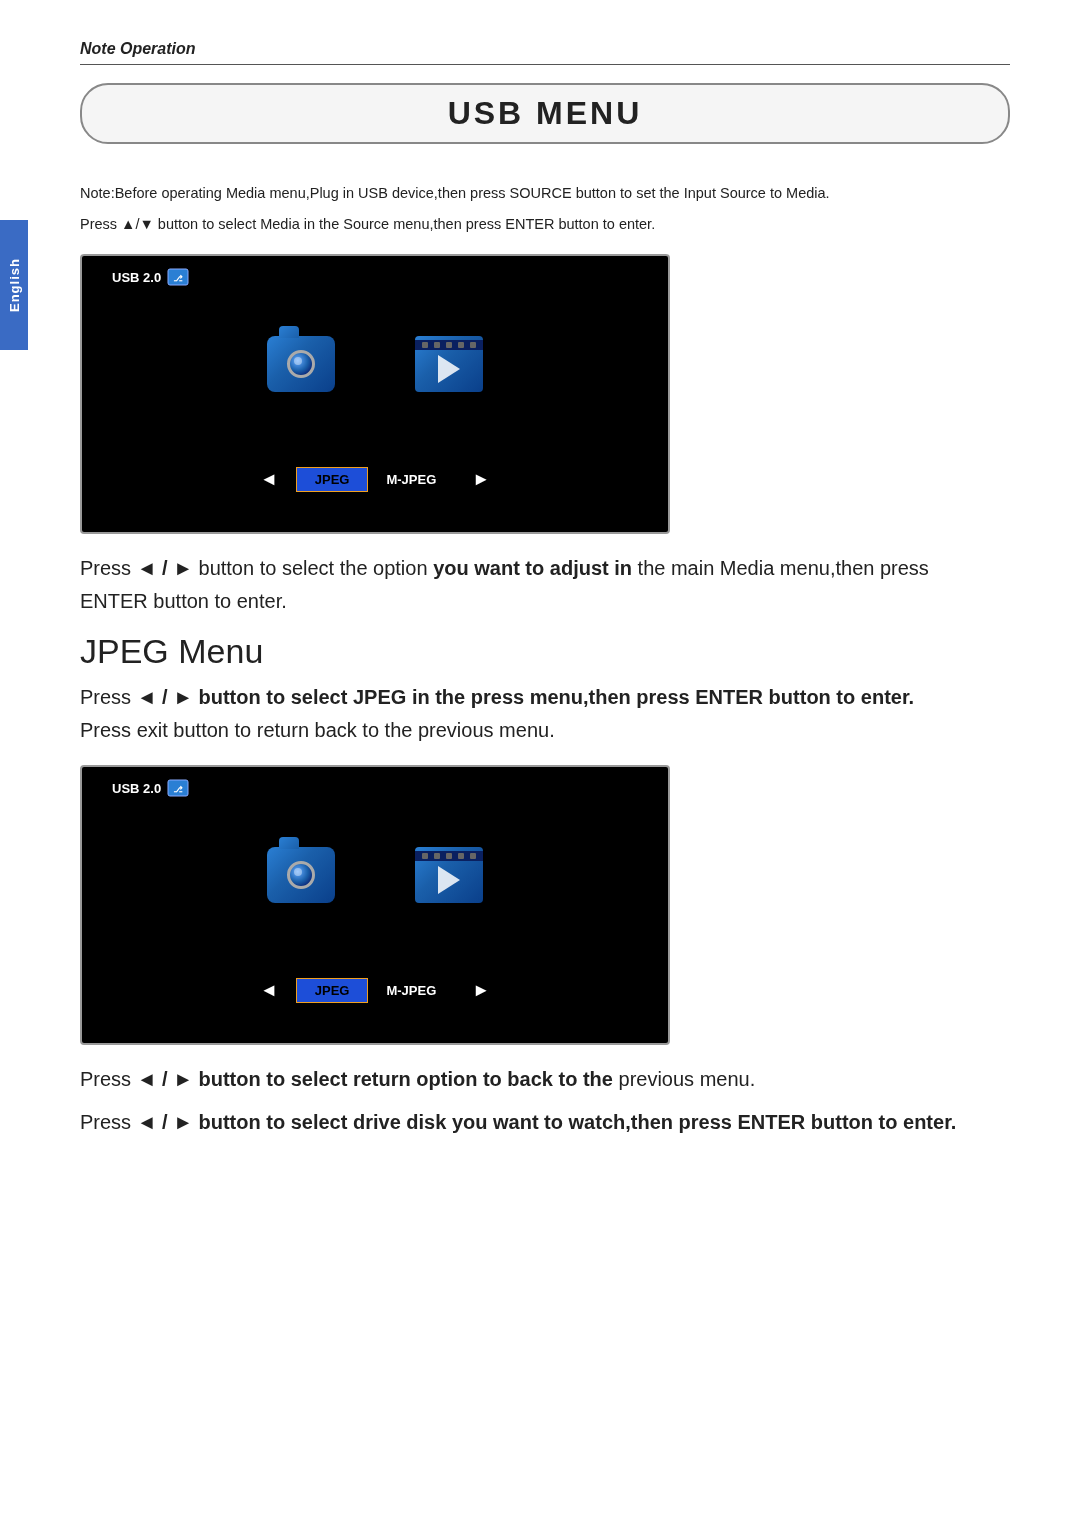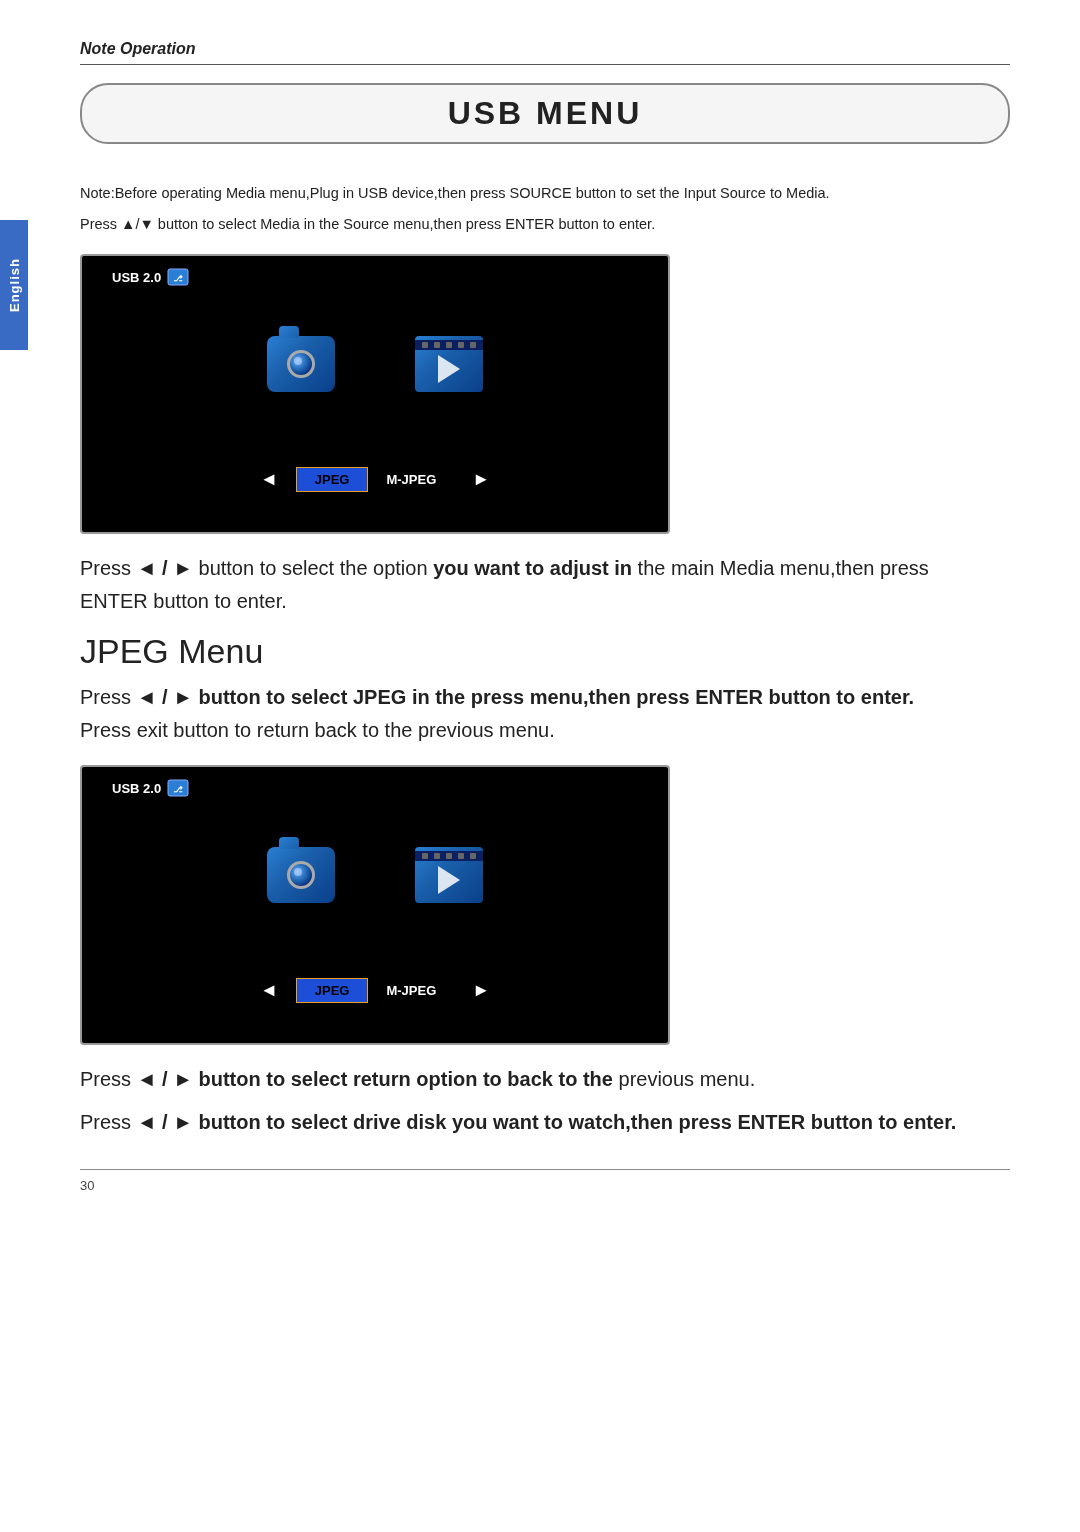--- a/index.html
+++ b/index.html
@@ -378,17 +378,14 @@
     </div>
   </div>
 
   <p class="body-text">
     <span>Press <strong>◄ / ►</strong> <strong>button to select return option to back to the</strong> previous menu.</span>
   </p>
   <p class="body-text">
     <span>Press <strong>◄ / ►</strong> <strong>button to select drive disk you want to watch,then press ENTER button to enter.</strong></span>
   </p>
 
-  <div class="bottom-rule">
-    <span class="page-number">30</span>
-  </div>
 
 </div>
 
 </body></html>

